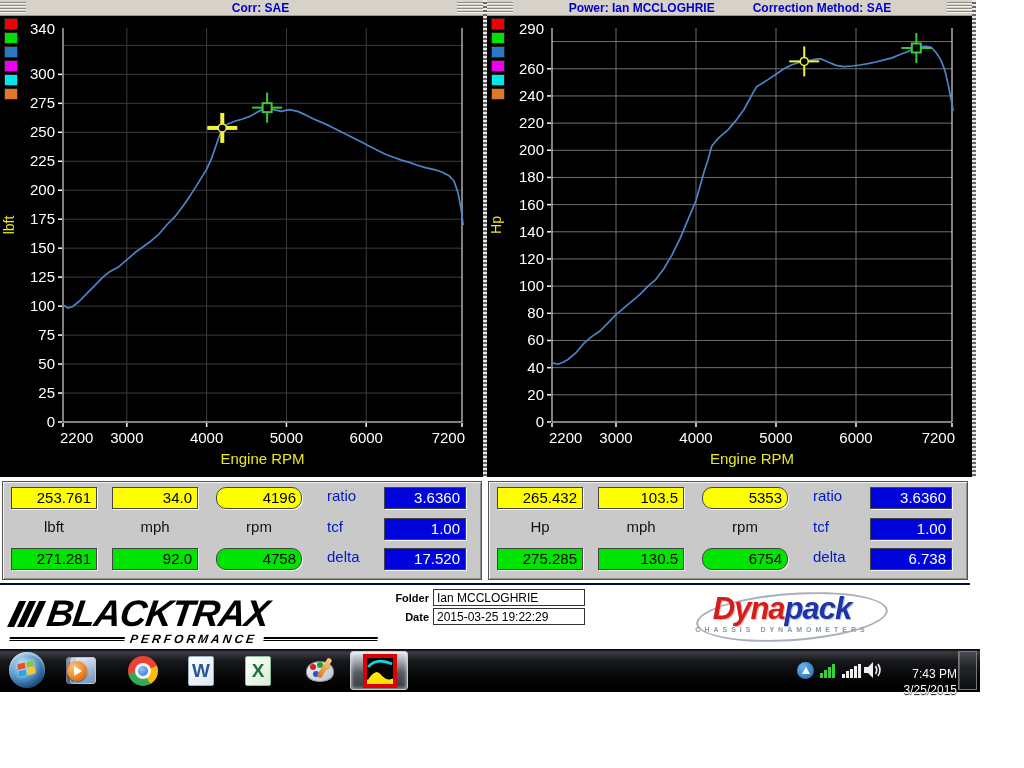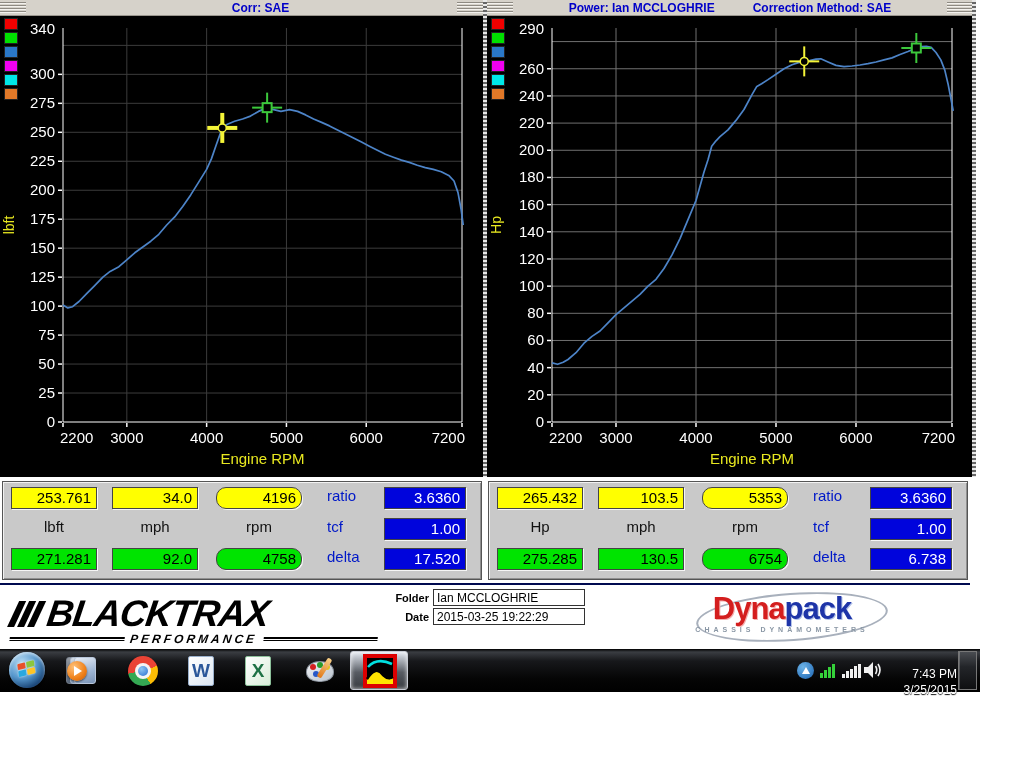--- a/index.html
+++ b/index.html
@@ -55,21 +55,21 @@
 
   .fields{position:absolute;left:383px;top:1px;width:205px;}
   .field-row{display:flex;align-items:center;margin-bottom:2px;}
   .field-label{width:46px;text-align:right;font-size:11px;font-weight:bold;color:#000;margin-right:4px;}
   .field-input{width:152px;height:17px;border:1px solid #333;background:#fff;font-size:12px;color:#000;padding:0 3px;}
 
   .dp-logo{position:absolute;left:662px;top:2px;width:240px;height:56px;}
   .dp-ellipse{position:absolute;left:34px;top:3px;width:192px;height:48px;border:2px solid #a8b0bc;
               border-radius:50%;transform:rotate(-4deg);}
   .dp-text{position:absolute;left:10px;top:4px;width:220px;text-align:center;
-           font-size:31px;font-weight:900;line-height:30px;letter-spacing:-1px;}
+           font-size:31px;font-weight:900;font-style:italic;line-height:30px;letter-spacing:-1px;}
   .dp-red{color:#d41e1e;text-shadow:1px 1px 0 #f4b0b0;}
   .dp-blue{color:#1e34a8;text-shadow:1px 1px 0 #b0c0e8;}
   .dp-sub{position:absolute;left:10px;top:36px;width:220px;text-align:center;font-size:7px;
           letter-spacing:4px;color:#8a97a5;font-weight:bold;}
 
   
   .taskbar{position:absolute;left:0;top:649px;width:980px;height:43px;
            background:linear-gradient(180deg,#000 0,#3a3d42 3px,#17181b 12px,#050505 30px,#000 43px);}
   .start-orb{position:absolute;left:9px;top:3px;width:36px;height:36px;border-radius:50%;
              background:radial-gradient(circle at 35% 30%,#b8dcf4,#5596cc 45%,#123a6a 80%,#0a2444);

